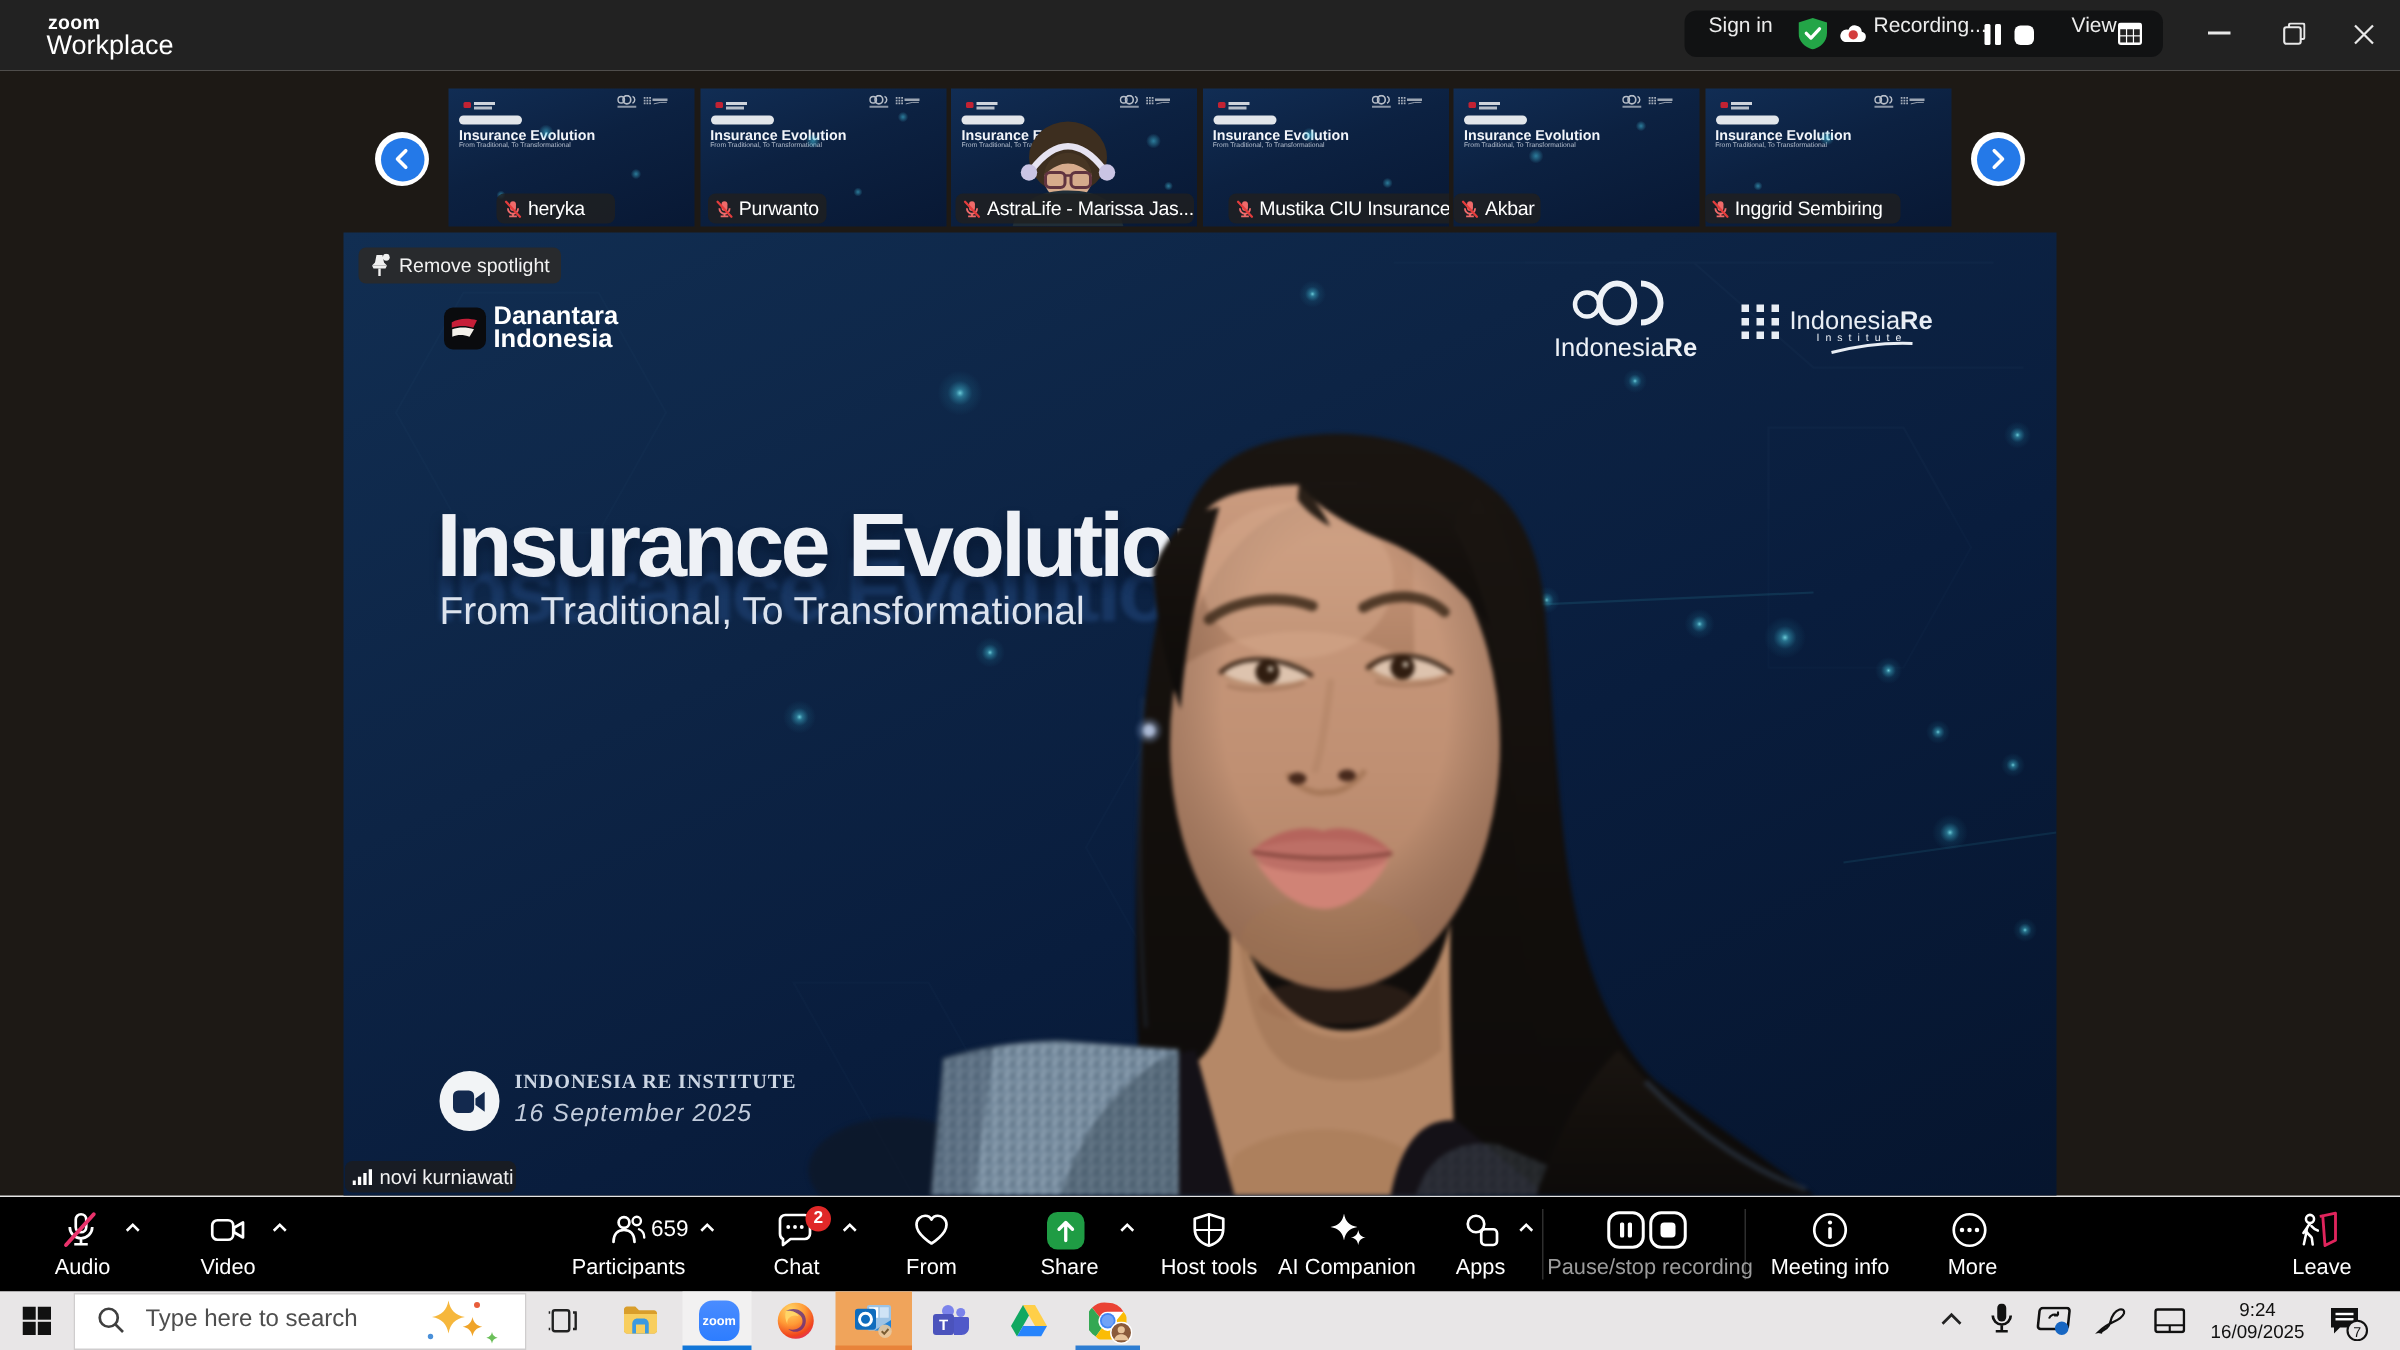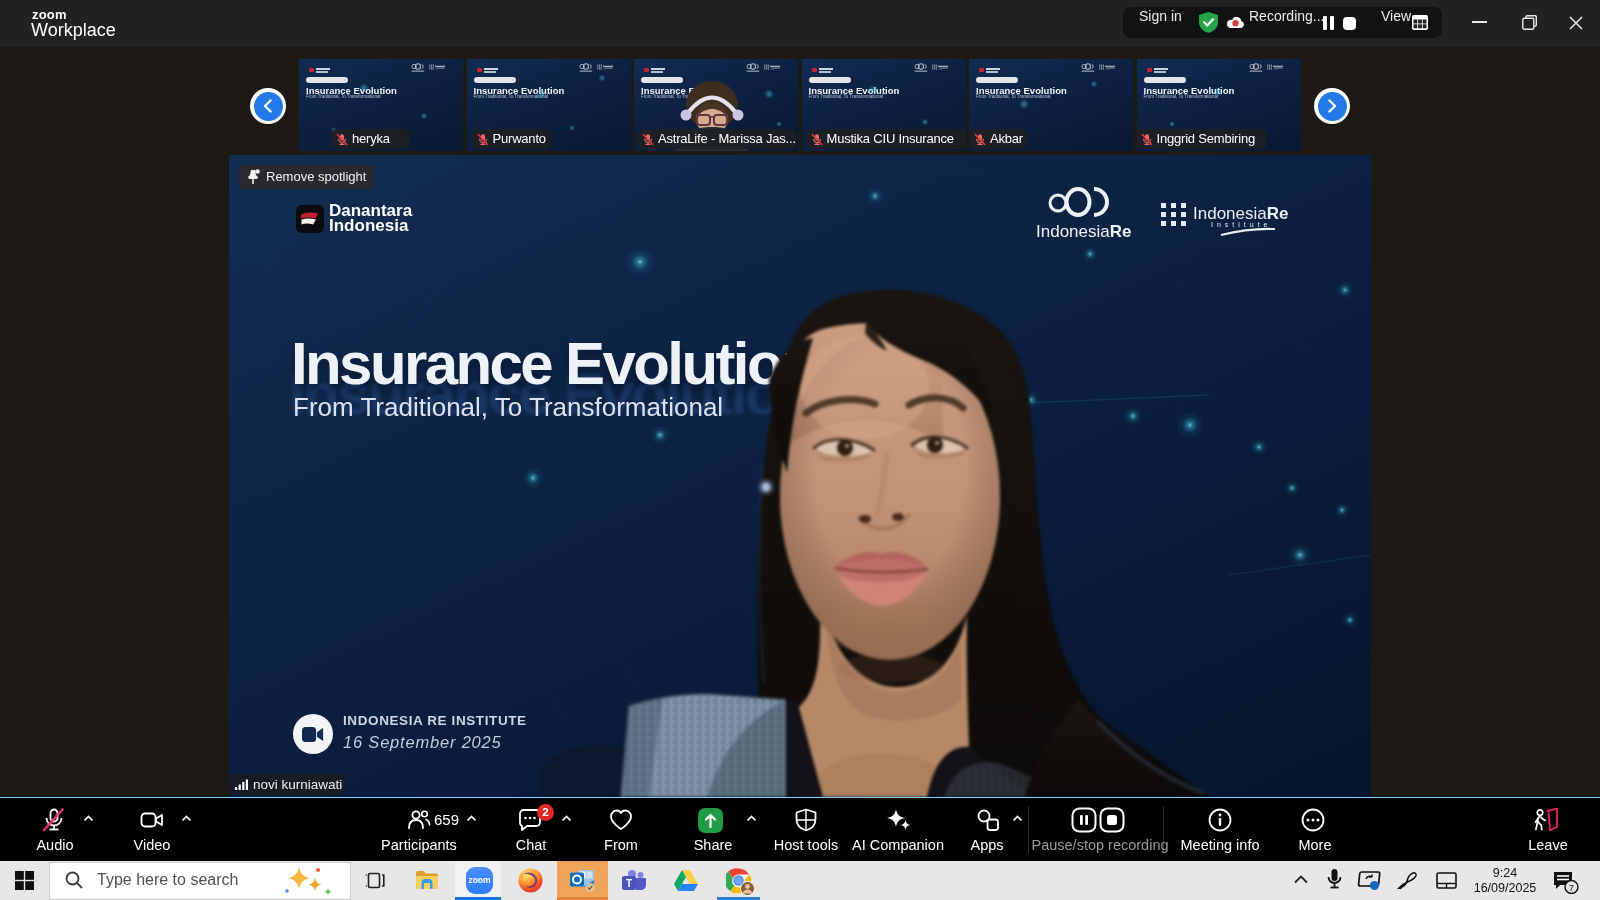--- a/index.html
+++ b/index.html
@@ -1,18 +1,18 @@
 <!DOCTYPE html>
 <html><head>
 <meta charset="utf-8">
 <style>
   * { margin:0; padding:0; box-sizing:border-box; }
   html,body { width:1600px; height:900px; overflow:hidden; background:#000; font-family:"Liberation Sans", sans-serif; }
   .abs { position:absolute; }
-  #stage { position:relative; width:1600px; height:900px; background:#7dd3fc; }
+  #stage { position:relative; width:1600px; height:900px; background:#e5e5e5; }
 
   
   #titlebar { position:absolute; left:0; top:0; width:1600px; height:47px; background:#222222; }
   .zlogo1 { position:absolute; left:32px; top:7px; color:#fff; font-size:13px; font-weight:bold; letter-spacing:.2px; }
   .zlogo2 { position:absolute; left:31px; top:20px; color:#fff; font-size:18px; font-weight:400; }
   #tb-pill { position:absolute; left:1123px; top:7px; width:319px; height:31px; background:#111213; border-radius:8px; }
   .tb-item { position:absolute; color:#ececec; font-size:14px; top:8px; }
 
   
   #content { position:absolute; left:0; top:47px; width:1600px; height:750px; background:#1d1915; }
@@ -196,21 +196,21 @@
         <div class="tdantxt"></div>
         <div class="tdantxt2"></div>
       <svg class="abs" style="left:105px; top:4px;" width="42" height="10" viewBox="0 0 50 12" opacity=".7">
           <use href="#minilogos"></use>
         </svg>
       <div class="tpill"></div>
       <div class="ttitle">Insurance Evolution</div>
       <div class="tsub">From Traditional, To Transformational</div>
       <div class="tglow" style="left:66px; top:26px;"></div>
       <div class="tglow" style="left:118px; top:58px; transform:scale(.7);"></div>
-      <div class="ttag" style="left:4px; width:172px;"><svg class="micoff" width="12" height="13">
+      <div class="ttag" style="left:17px; width:172px;"><svg class="micoff" width="12" height="13">
             <use href="#micoff"></use>
           </svg>Mustika CIU Insurance</div>
     </div>
     <div class="thumb" style="left:969px;">
       <div class="tdan"></div>
         <div class="tdantxt"></div>
         <div class="tdantxt2"></div>
       <svg class="abs" style="left:105px; top:4px;" width="42" height="10" viewBox="0 0 50 12" opacity=".7">
           <use href="#minilogos"></use>
         </svg>
@@ -321,21 +321,21 @@
 
       <div id="titleghost">Insurance Evolution</div>
       <div id="title">Insurance Evolution</div>
       <div id="subtitle">From Traditional, To Transformational</div>
 
       <div class="abs" style="left:64px; top:559px; width:40px; height:40px; border-radius:50%; background:#f2f4f6;"></div>
       <svg class="abs" style="left:73px; top:571px;" width="22" height="17" viewBox="0 0 25 19">
         <rect x="0" y="1" width="16" height="17" rx="4" fill="#13294e"></rect>
         <path d="M17 7 L24 2 L24 17 L17 12 Z" fill="#13294e"></path>
       </svg>
-      <div class="abs" style="left:114px; top:558px; color:#ccd6e4; font-size:13.5px; font-weight:bold; letter-spacing:.6px;">INDONESIA RE INSTITUTE</div>
+      <div class="abs" style="left:114px; top:558px; color:#ccd6e4; font-size:13.5px; font-weight:bold; letter-spacing:.6px;font-family:Liberation Serif, serif;">INDONESIA RE INSTITUTE</div>
       <div class="abs" style="left:114px; top:578px; color:#c2ccdc; font-size:16.5px; font-style:italic; letter-spacing:.8px;">16 September 2025</div>
 
       <svg class="abs" style="left:0; top:0; filter:blur(1.5px);" width="1142" height="642" viewBox="0 0 1142 642">
         <defs>
           <pattern id="tweed" width="8" height="8" patternUnits="userSpaceOnUse">
             <rect width="8" height="8" fill="#70869a"></rect>
             <circle cx="2" cy="2" r="1.3" fill="#a9bac8"></circle>
             <circle cx="5.5" cy="4" r="1.1" fill="#5d707f"></circle>
             <circle cx="3" cy="6.5" r="1" fill="#bcc9d4"></circle>
             <circle cx="7" cy="1" r=".8" fill="#3f4e5a"></circle>

